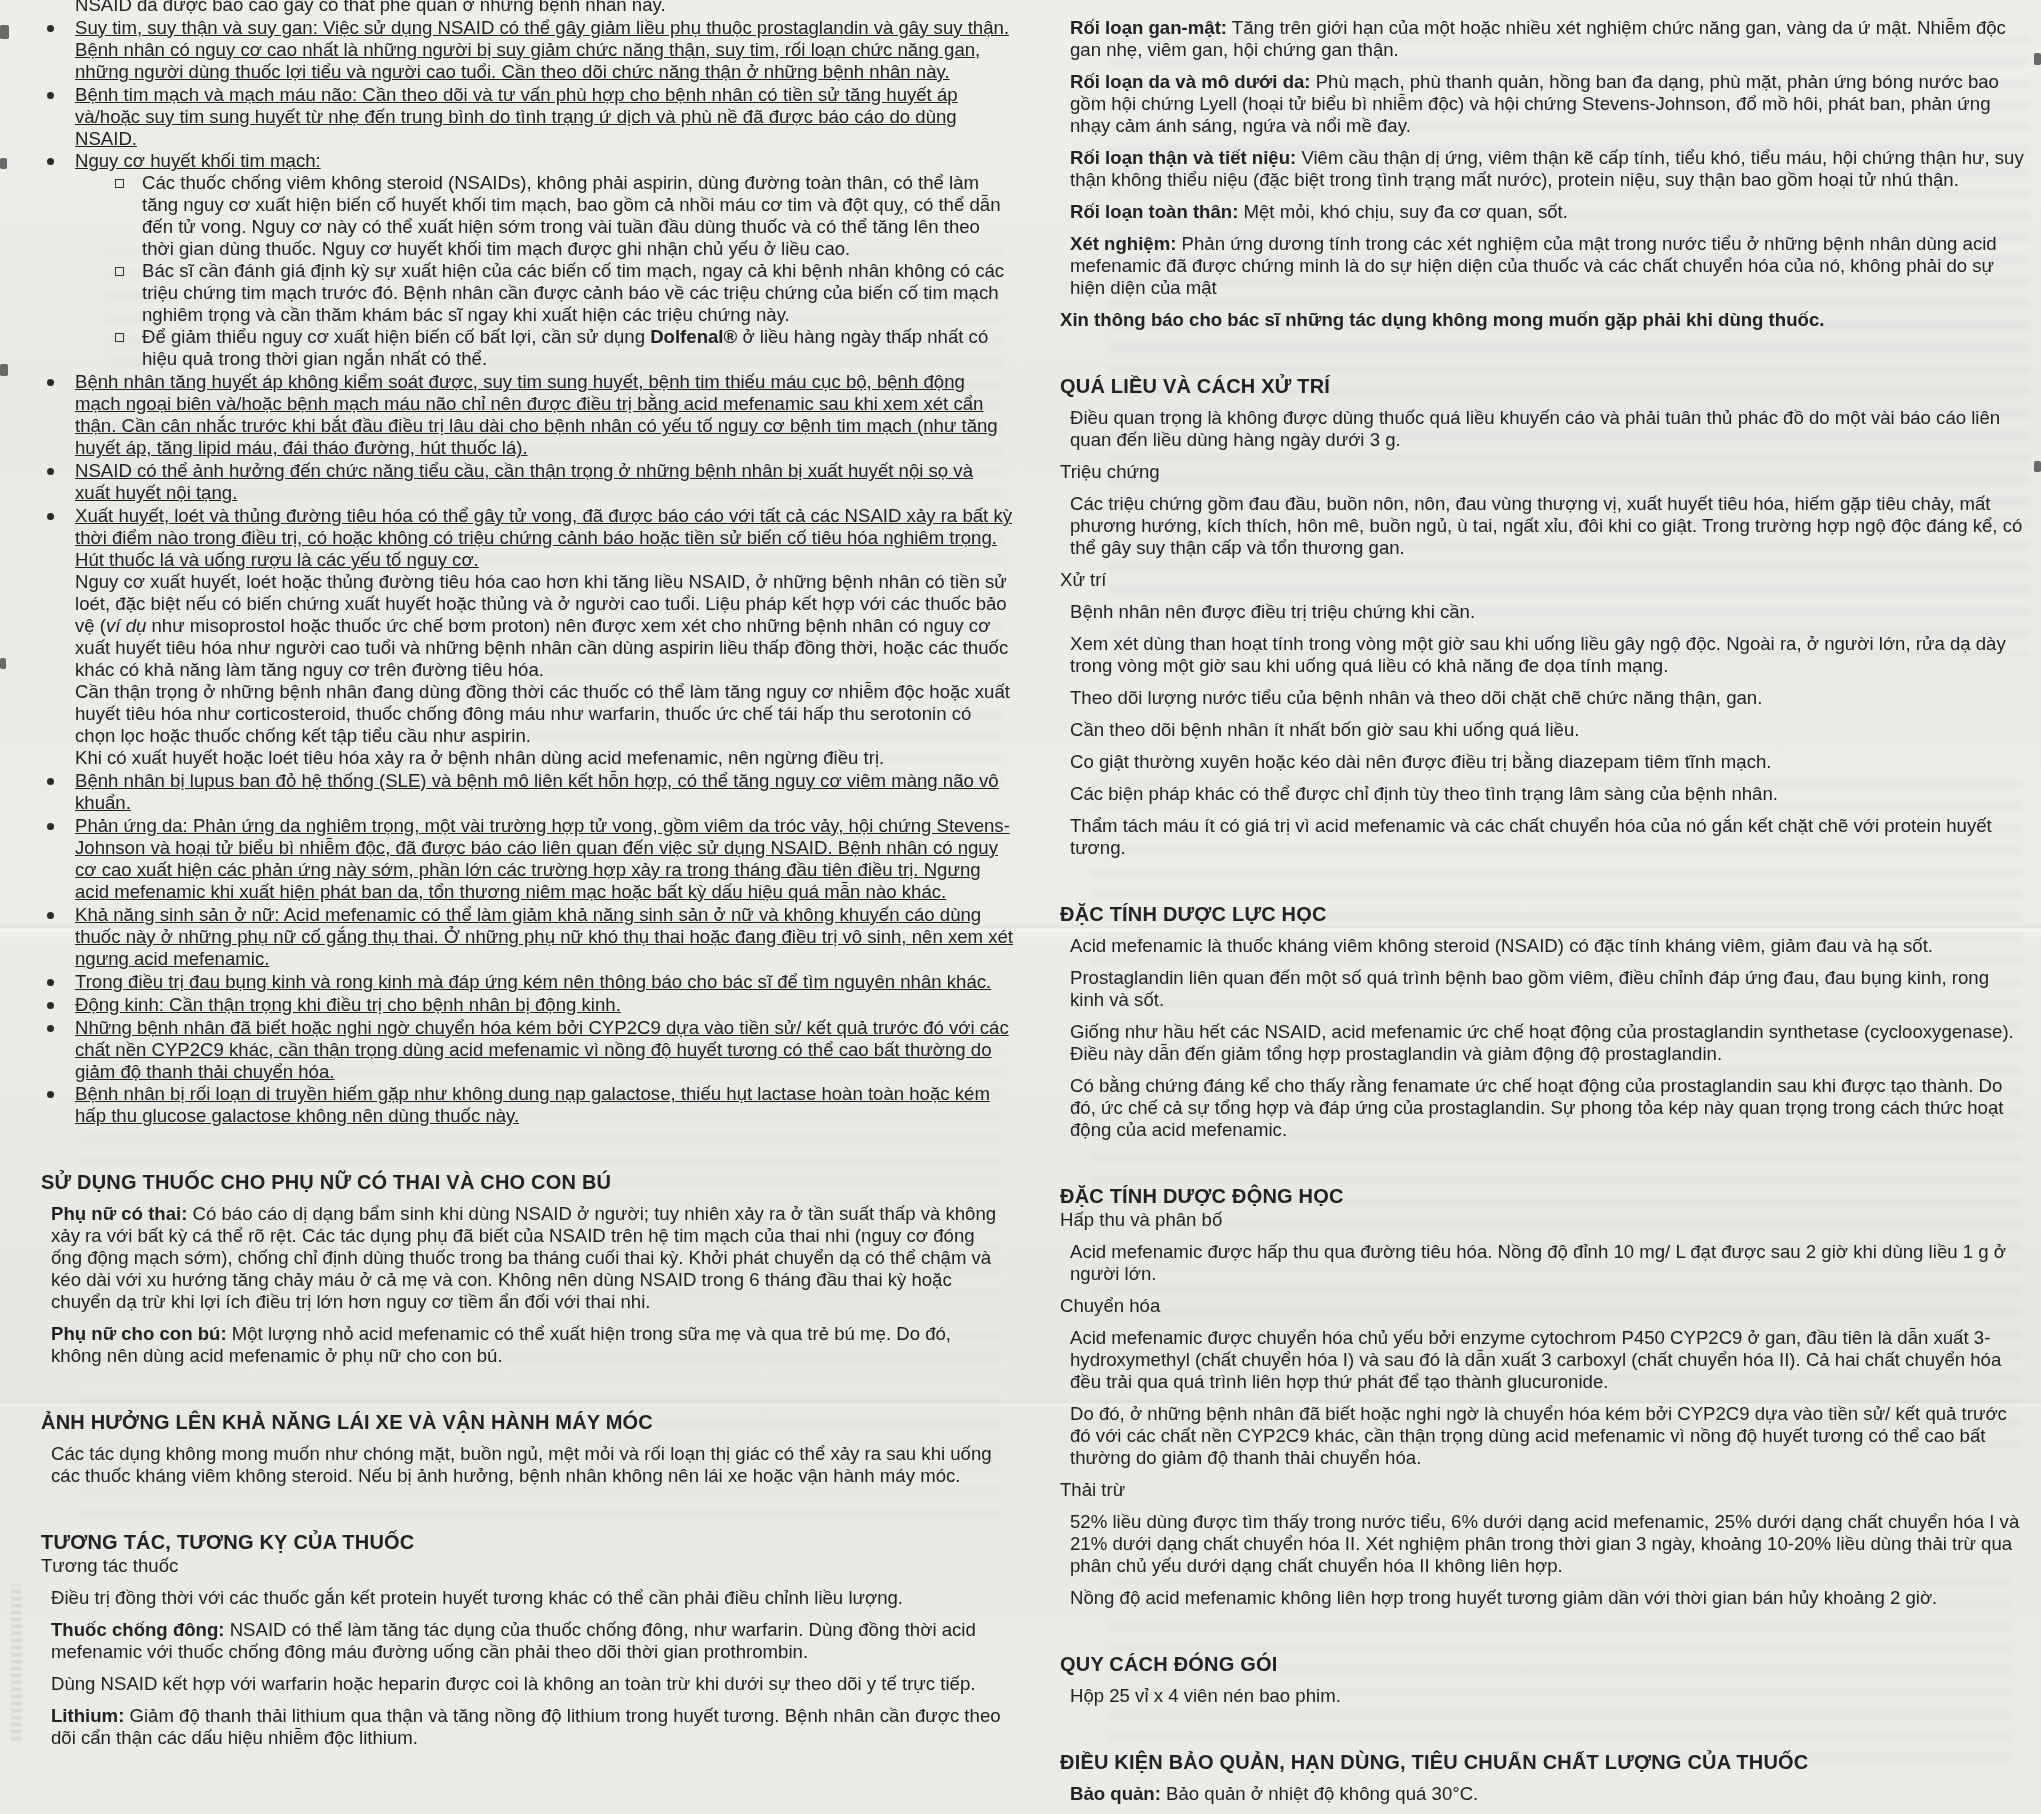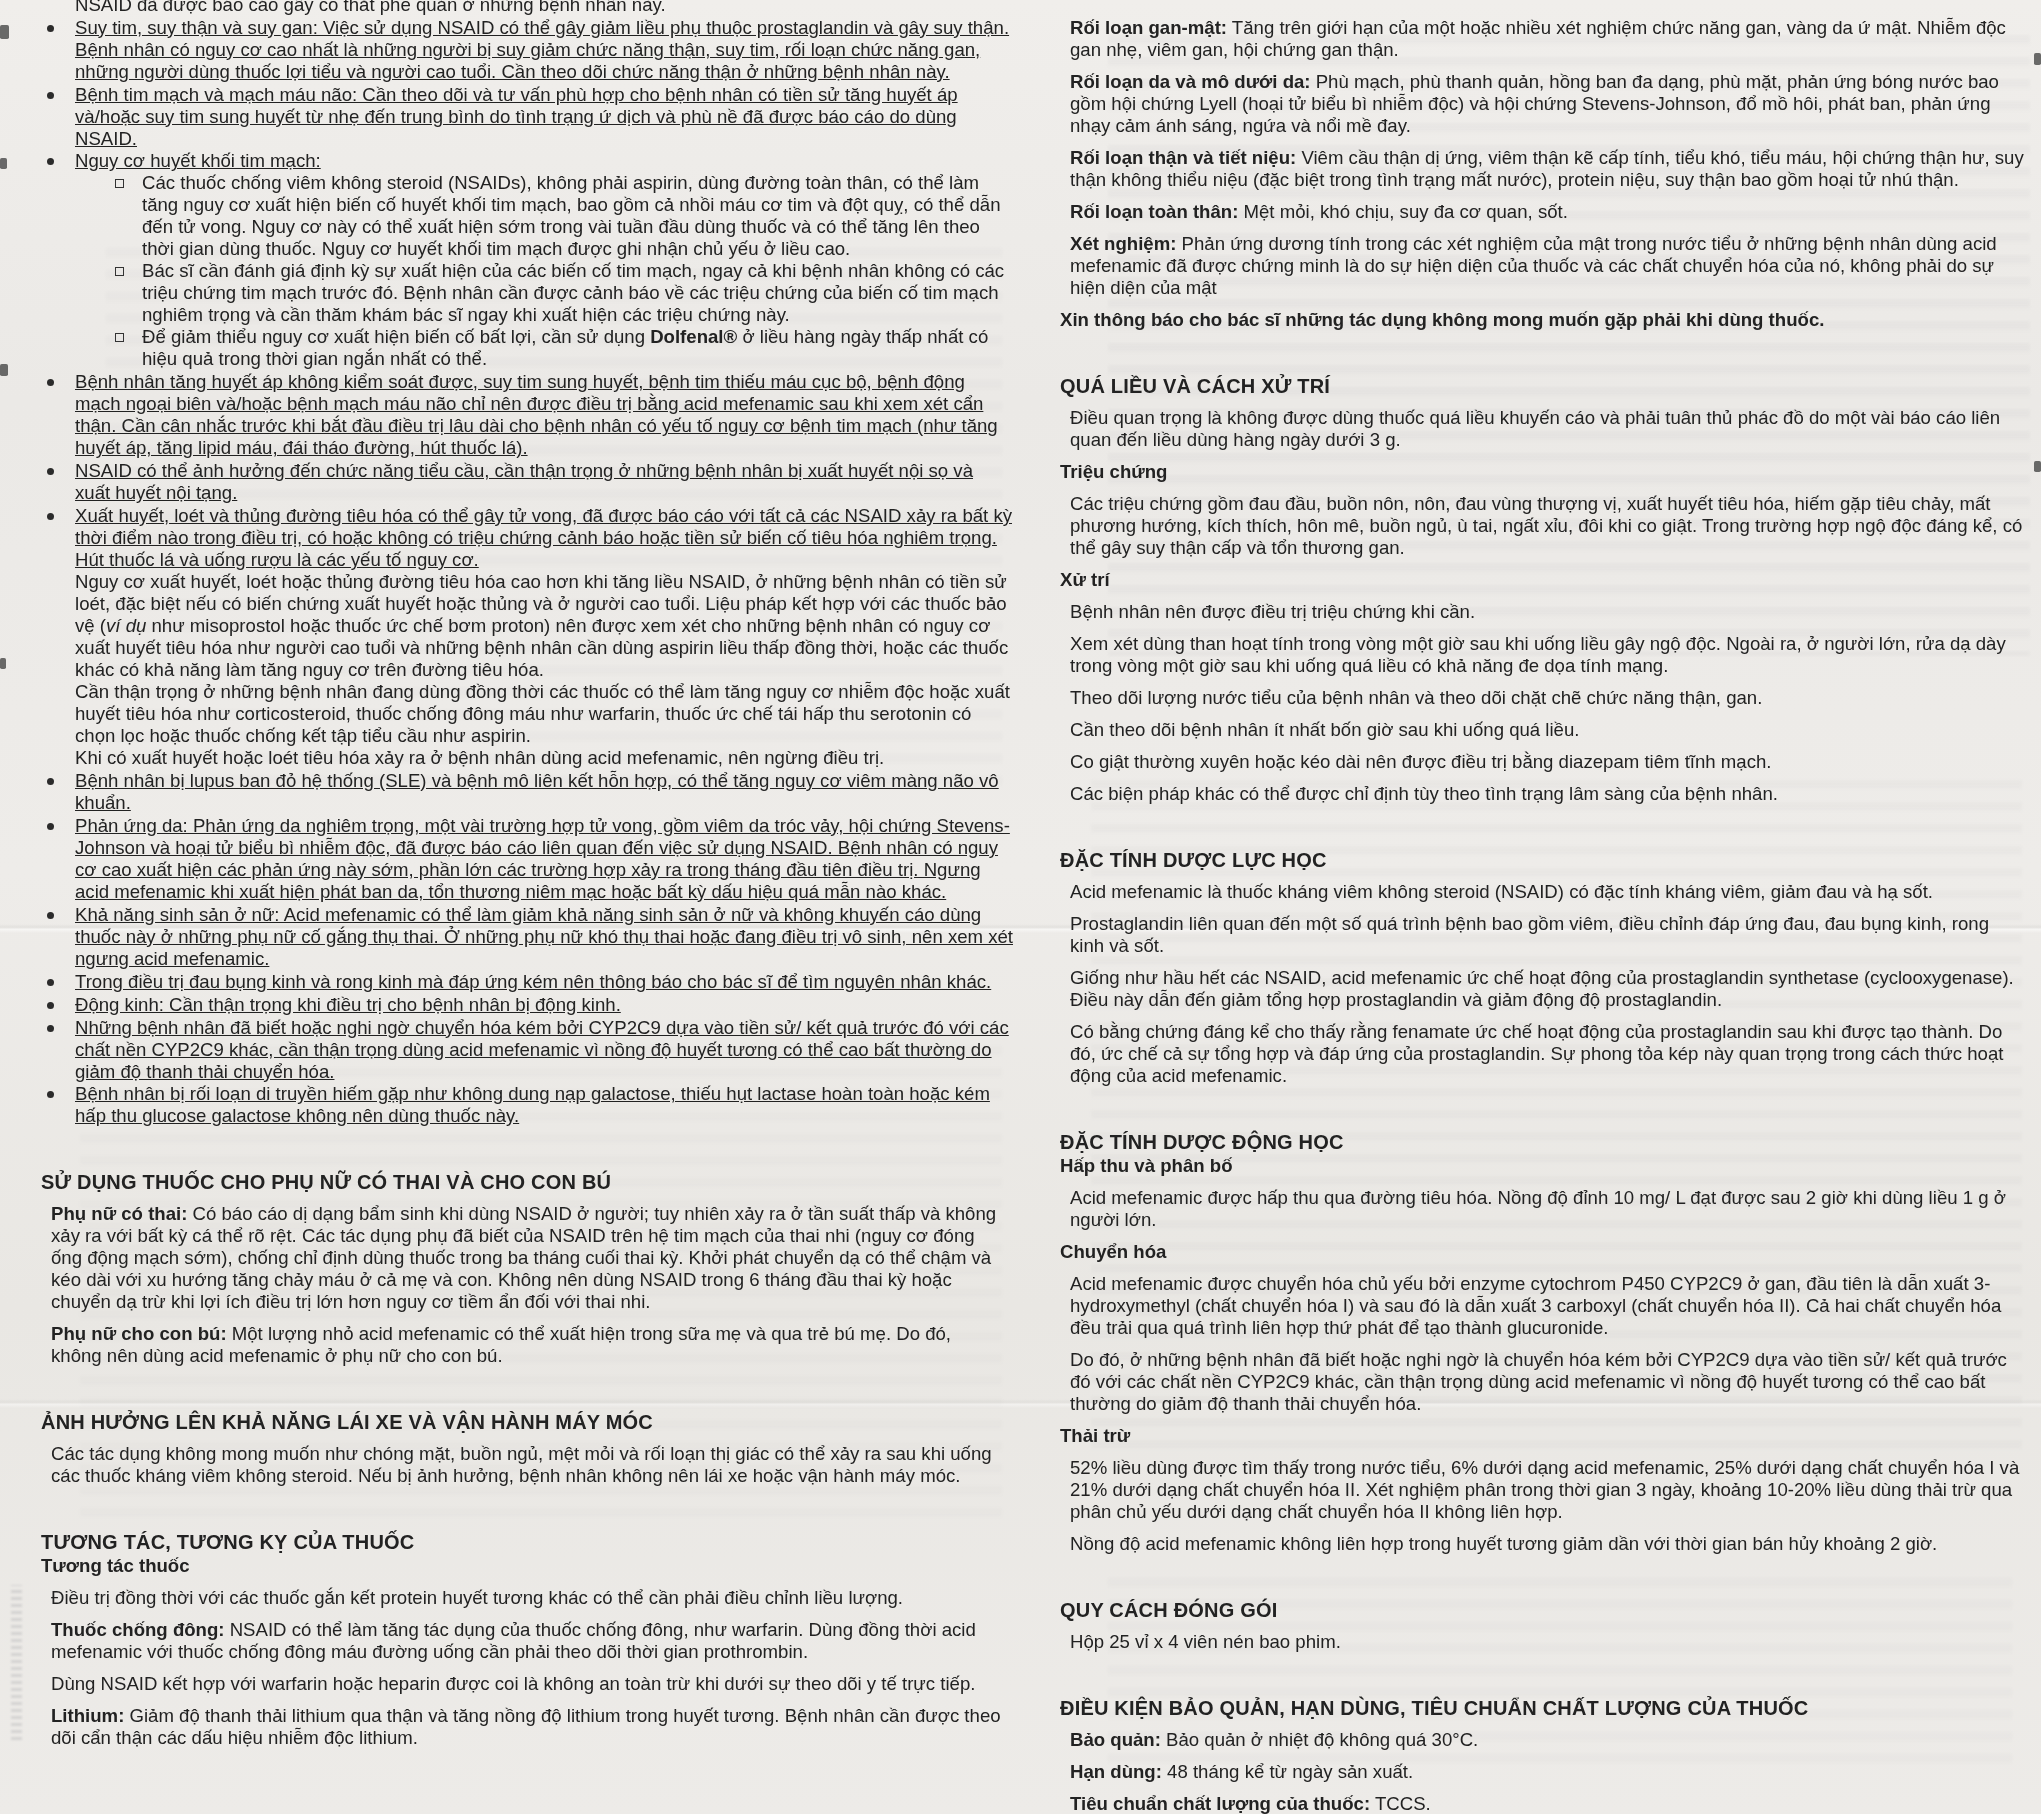--- a/index.html
+++ b/index.html
@@ -15,21 +15,21 @@
   .blk{margin:0;}
   .frag{margin-top:-6.2px;}
   .p{margin:10px;}
   .cont1{padding-left:34px;}
   .bullet{position:relative;padding-left:34px;margin-top:0.9px;text-decoration:underline;}
   .bullet::before{content:"";position:absolute;left:6.2px;top:8px;width:7px;height:7px;border-radius:50%;background:#2b2b2b;}
   .square{position:relative;padding-left:101px;}
   .square::before{content:"";position:absolute;left:74px;top:6.2px;width:7px;height:7px;border:1.4px solid #333;background:transparent;}
   .h1{font-weight:bold;font-size:20px;margin-top:30px;margin-bottom:1.8px;letter-spacing:0.2px;}
   .gap{margin-top:44px;}
-  .sub{font-weight:bold;}
+  .sub{font-weight:normal;}
   .bold-p{font-weight:bold;margin-top:5.3px;}
   .center{text-align:center;}
   .center-bold{text-align:center;font-weight:bold;margin-top:21px;}
   .it{font-style:italic;text-align:center;}
   b{font-weight:bold;}
   
   .crease{position:absolute;left:0;width:2041px;height:8.9px;pointer-events:none;
     background:linear-gradient(180deg,transparent,rgba(60,60,60,.06) 35%,rgba(255,255,255,.5) 60%,transparent);}
   .bleed{position:absolute;pointer-events:none;filter:blur(1.8px);opacity:.55;
     background:repeating-linear-gradient(180deg,rgba(115,117,126,.085) 0 8px,rgba(115,117,126,.025) 8px 11.5px,transparent 11.5px 22px);}
@@ -101,20 +101,21 @@
       <div class="blk p"><span>Điều quan trọng là không được dùng thuốc quá liều khuyến cáo và phải tuân thủ phác đồ do một vài báo cáo liên quan đến liều dùng hàng ngày dưới 3 g.</span></div>
       <div class="blk sub"><span>Triệu chứng</span></div>
       <div class="blk p"><span>Các triệu chứng gồm đau đầu, buồn nôn, nôn, đau vùng thượng vị, xuất huyết tiêu hóa, hiếm gặp tiêu chảy, mất phương hướng, kích thích, hôn mê, buồn ngủ, ù tai, ngất xỉu, đôi khi co giật. Trong trường hợp ngộ độc đáng kể, có thể gây suy thận cấp và tổn thương gan.</span></div>
       <div class="blk sub"><span>Xử trí</span></div>
       <div class="blk p"><span>Bệnh nhân nên được điều trị triệu chứng khi cần.</span></div>
       <div class="blk p"><span>Xem xét dùng than hoạt tính trong vòng một giờ sau khi uống liều gây ngộ độc. Ngoài ra, ở người lớn, rửa dạ dày trong vòng một giờ sau khi uống quá liều có khả năng đe dọa tính mạng.</span></div>
       <div class="blk p"><span>Theo dõi lượng nước tiểu của bệnh nhân và theo dõi chặt chẽ chức năng thận, gan.</span></div>
       <div class="blk p"><span>Cần theo dõi bệnh nhân ít nhất bốn giờ sau khi uống quá liều.</span></div>
       <div class="blk p"><span>Co giật thường xuyên hoặc kéo dài nên được điều trị bằng diazepam tiêm tĩnh mạch.</span></div>
       <div class="blk p"><span>Các biện pháp khác có thể được chỉ định tùy theo tình trạng lâm sàng của bệnh nhân.</span></div>
+      <div class="blk p"><span>Thẩm tách máu ít có giá trị vì acid mefenamic và các chất chuyển hóa của nó gắn kết chặt chẽ với protein huyết tương.</span></div>
       <div class="blk h1 gap"><span>ĐẶC TÍNH DƯỢC LỰC HỌC</span></div>
       <div class="blk p"><span>Acid mefenamic là thuốc kháng viêm không steroid (NSAID) có đặc tính kháng viêm, giảm đau và hạ sốt.</span></div>
       <div class="blk p"><span>Prostaglandin liên quan đến một số quá trình bệnh bao gồm viêm, điều chỉnh đáp ứng đau, đau bụng kinh, rong kinh và sốt.</span></div>
       <div class="blk p"><span>Giống như hầu hết các NSAID, acid mefenamic ức chế hoạt động của prostaglandin synthetase (cyclooxy­genase). Điều này dẫn đến giảm tổng hợp prostaglandin và giảm động độ prostaglandin.</span></div>
       <div class="blk p"><span>Có bằng chứng đáng kể cho thấy rằng fenamate ức chế hoạt động của prostaglandin sau khi được tạo thành. Do đó, ức chế cả sự tổng hợp và đáp ứng của prostaglandin. Sự phong tỏa kép này quan trọng trong cách thức hoạt động của acid mefenamic.</span></div>
       <div class="blk h1 gap"><span>ĐẶC TÍNH DƯỢC ĐỘNG HỌC</span></div>
       <div class="blk sub"><span>Hấp thu và phân bố</span></div>
       <div class="blk p"><span>Acid mefenamic được hấp thu qua đường tiêu hóa. Nồng độ đỉnh 10 mg/ L đạt được sau 2 giờ khi dùng liều 1 g ở người lớn.</span></div>
       <div class="blk sub"><span>Chuyển hóa</span></div>
       <div class="blk p"><span>Acid mefenamic được chuyển hóa chủ yếu bởi enzyme cytochrom P450 CYP2C9 ở gan, đầu tiên là dẫn xuất 3-hydroxymethyl (chất chuyển hóa I) và sau đó là dẫn xuất 3 carboxyl (chất chuyển hóa II). Cả hai chất chuyển hóa đều trải qua quá trình liên hợp thứ phát để tạo thành glucuronide.</span></div>

